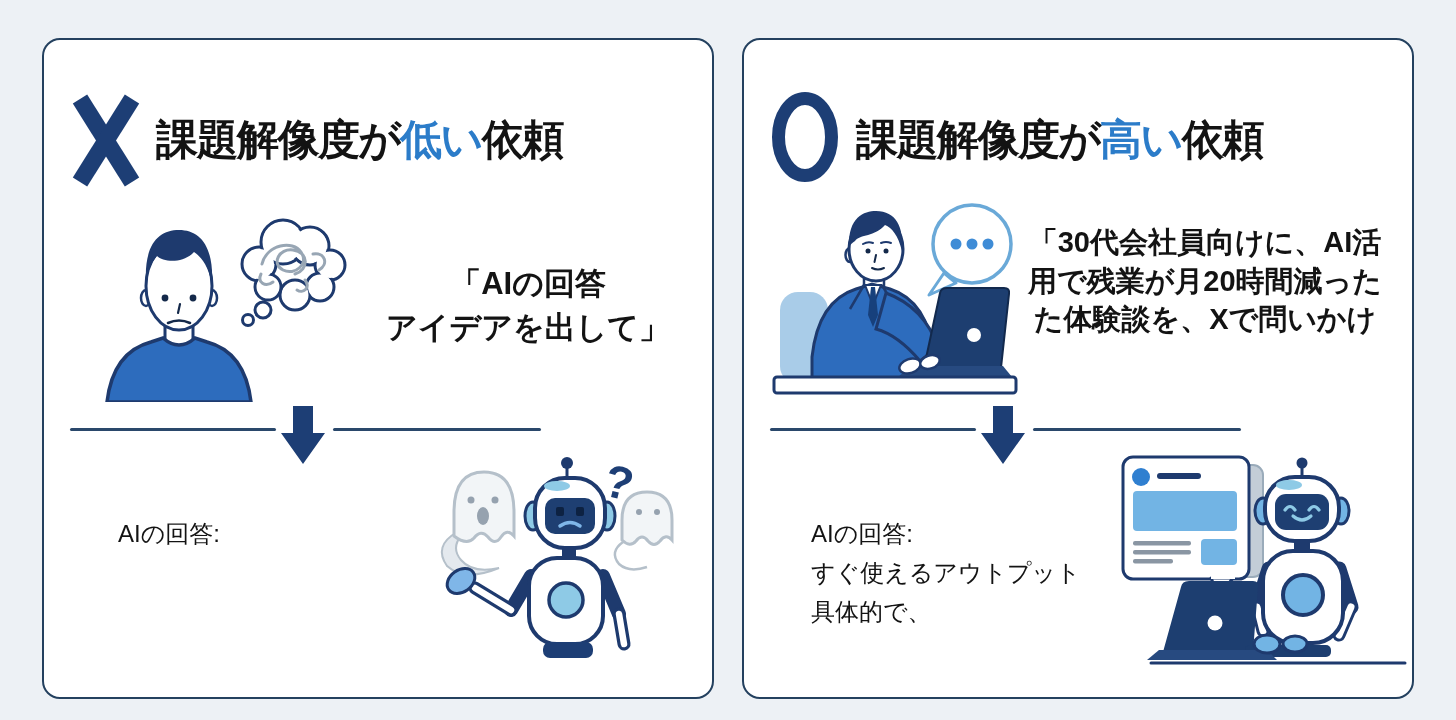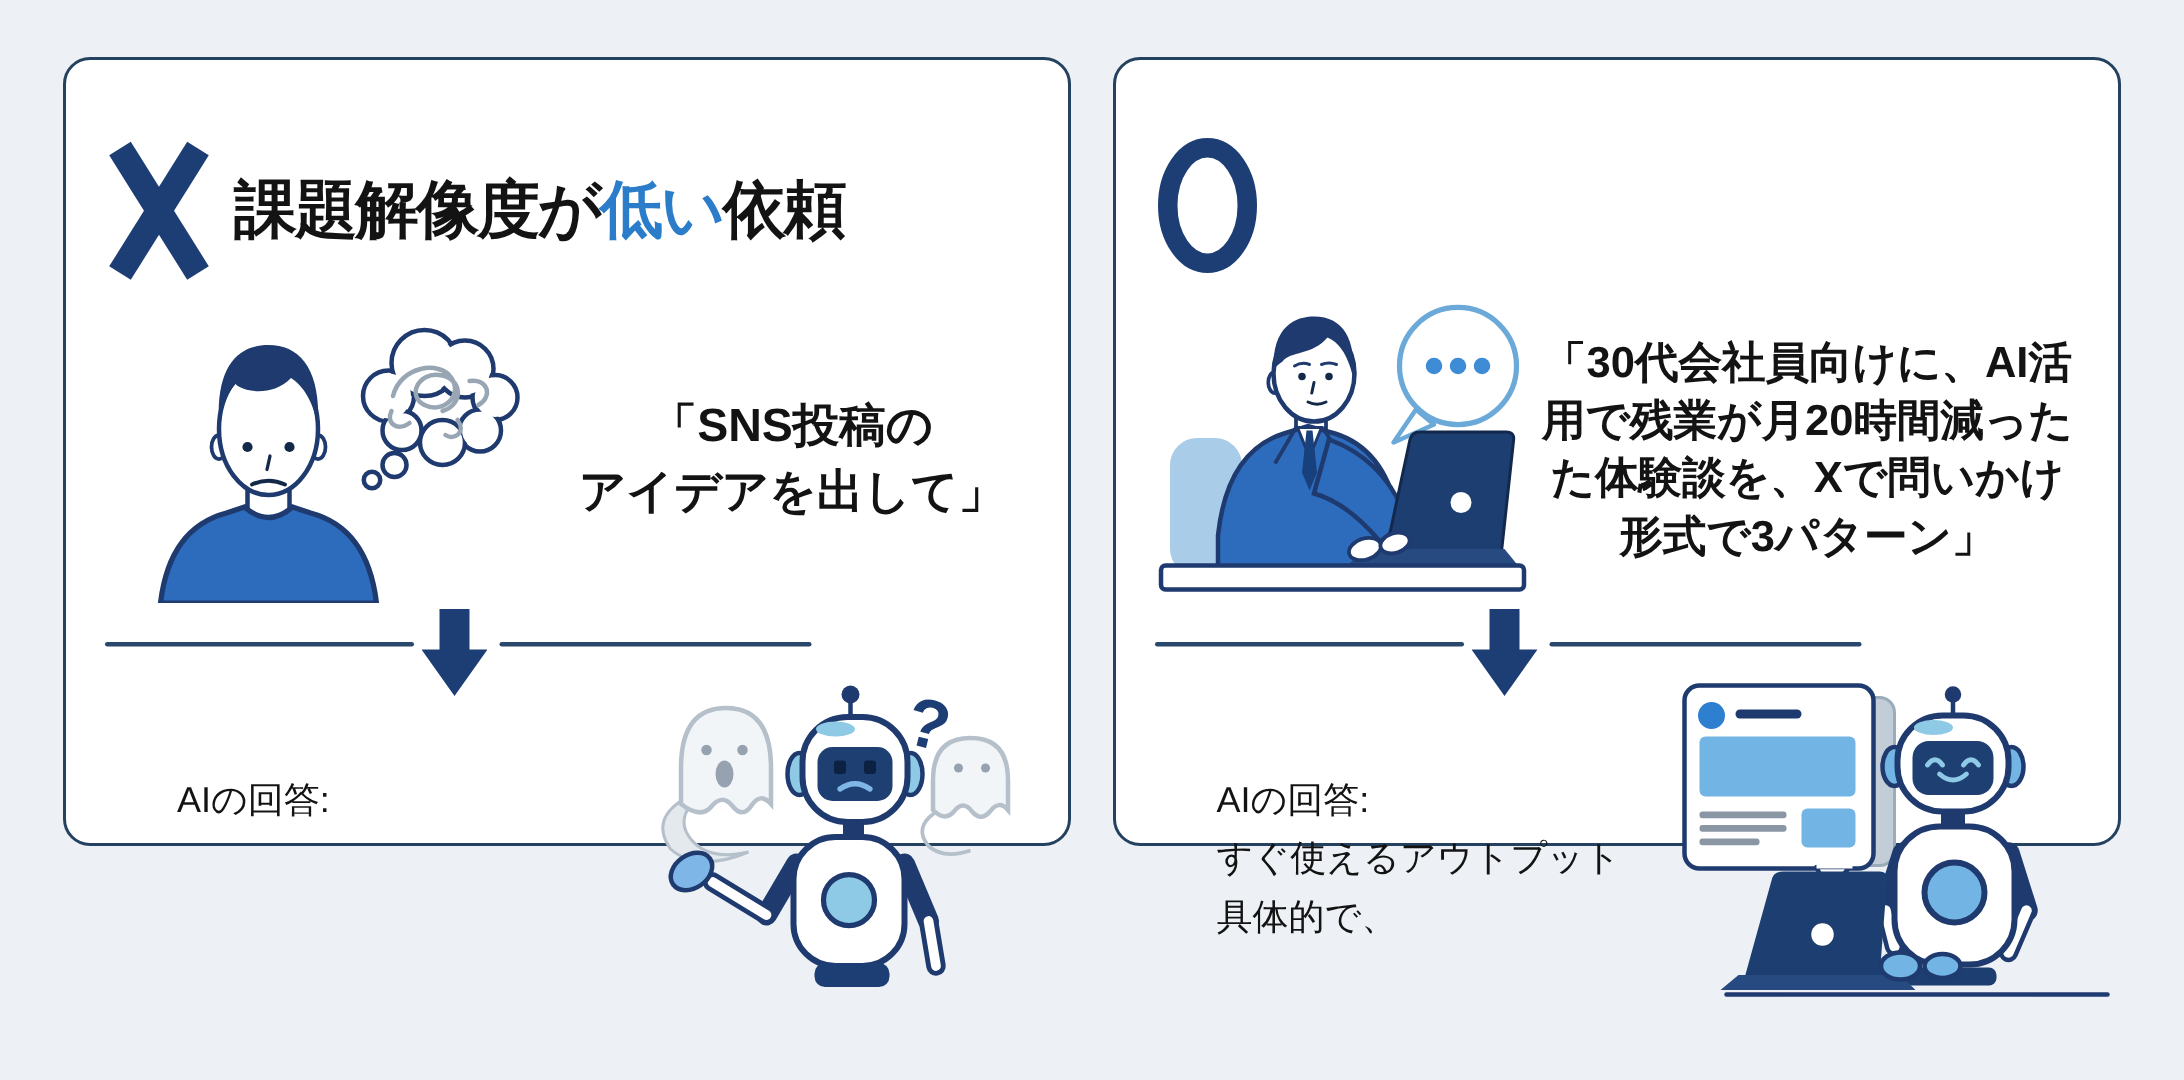--- a/index.html
+++ b/index.html
@@ -4,21 +4,21 @@
 <style>
   * { box-sizing: border-box; }
   html,body { margin:0; padding:0; }
   body {
     width:1456px; height:720px; position:relative; overflow:hidden;
     background:#edf1f5;
     font-family:"Liberation Sans","DejaVu Sans",sans-serif;
     color:#131313;
   }
   .panel {
-    position:absolute; top:38px; width:672px; height:526px;
+    position:absolute; top:38px; width:672px; height:661px;
     background:#ffffff; border:2.5px solid #24415f; border-radius:18px;
   }
   #panel-bad  { left:42px; }
   #panel-good { left:742px; }
 
   .mark-svg { position:absolute; }
   #panel-bad  .mark-svg { left:28px; top:52px; }
   #panel-good .mark-svg { left:26px; top:50px; }
 
   .panel-title {
@@ -96,21 +96,21 @@
       <path d="M49 80 C47 42 62 28 82 28 C103 28 117 44 115 82 C111 62 103 54 97 50 C86 62 66 60 60 54 C54 60 51 70 49 80 Z" fill="#1e3a6e"></path>
       <circle cx="68" cy="96" r="3.4" fill="#14294a"></circle>
       <circle cx="96" cy="96" r="3.4" fill="#14294a"></circle>
       <path d="M83 102 L81 111" stroke="#14294a" stroke-width="2.2" fill="none" stroke-linecap="round"></path>
       <path d="M71 121 Q82 116 93 121" stroke="#14294a" stroke-width="2.6" fill="none" stroke-linecap="round"></path>
       <path d="M10 200 Q16 150 54 140 L66 136 Q82 150 98 136 L110 140 Q148 150 154 200 Z" fill="#2d6cbd" stroke="#1e3a6e" stroke-width="3.5"></path>
     </g>
   </svg>
 
   <div class="quote">
-    <div>「SNS投稿の</div>
+    <div>「AIの回答</div>
     <div>アイデアを出して」</div>
   </div>
 
   <div class="divider seg-l"></div>
   <div class="divider seg-r"></div>
   <svg class="arrow-svg" width="44" height="60" viewBox="0 0 44 60">
     <path d="M12 0 H32 V27 H44 L22 58 L0 27 H12 Z" fill="#1d3e75"></path>
   </svg>
 
   <div class="result">
@@ -157,20 +157,21 @@
     </g>
   </svg>
 </section>
 
 <section class="panel" id="panel-good">
 
   <svg class="mark-svg" width="70" height="94" viewBox="0 0 70 94">
     <ellipse cx="35" cy="47" rx="26.5" ry="38.5" fill="none" stroke="#1d3e75" stroke-width="13"></ellipse>
   </svg>
 
+  <h2 class="panel-title"><span>課題解像度が</span><span class="hl">高い</span><span>依頼</span></h2>
 
   <svg class="illus" id="illus-businessman" width="248" height="202" viewBox="0 0 248 202">
     <rect x="8" y="95" width="48" height="92" rx="18" fill="#a9cce8"></rect>
     <g>
       <path d="M172 76 L157 98 L184 86 Z" fill="#ffffff" stroke="#6aa9d8" stroke-width="3" stroke-linejoin="round"></path>
       <circle cx="200" cy="47" r="39" fill="#ffffff" stroke="#6aa9d8" stroke-width="3.5"></circle>
       <circle cx="184" cy="47" r="5.5" fill="#3f8cd6"></circle>
       <circle cx="200" cy="47" r="5.5" fill="#3f8cd6"></circle>
       <circle cx="216" cy="47" r="5.5" fill="#3f8cd6"></circle>
     </g>
@@ -197,21 +198,20 @@
     </g>
     <ellipse cx="138" cy="169" rx="11" ry="7" fill="#ffffff" stroke="#1e3a6e" stroke-width="2.5" transform="rotate(-18 138 169)"></ellipse>
     <ellipse cx="158" cy="165" rx="10" ry="6.5" fill="#ffffff" stroke="#1e3a6e" stroke-width="2.5" transform="rotate(-18 158 165)"></ellipse>
     <rect x="2" y="180" width="242" height="16" rx="3" fill="#ffffff" stroke="#1e3a6e" stroke-width="3"></rect>
   </svg>
 
   <div class="quote">
     <div>「30代会社員向けに、AI活</div>
     <div>用で残業が月20時間減った</div>
     <div>た体験談を、Xで問いかけ</div>
-    <div>形式で3パターン」</div>
   </div>
 
   <div class="divider seg-l"></div>
   <div class="divider seg-r"></div>
   <svg class="arrow-svg" width="44" height="60" viewBox="0 0 44 60">
     <path d="M12 0 H32 V27 H44 L22 58 L0 27 H12 Z" fill="#1d3e75"></path>
   </svg>
 
   <div class="result">
     <div>AIの回答:</div>

